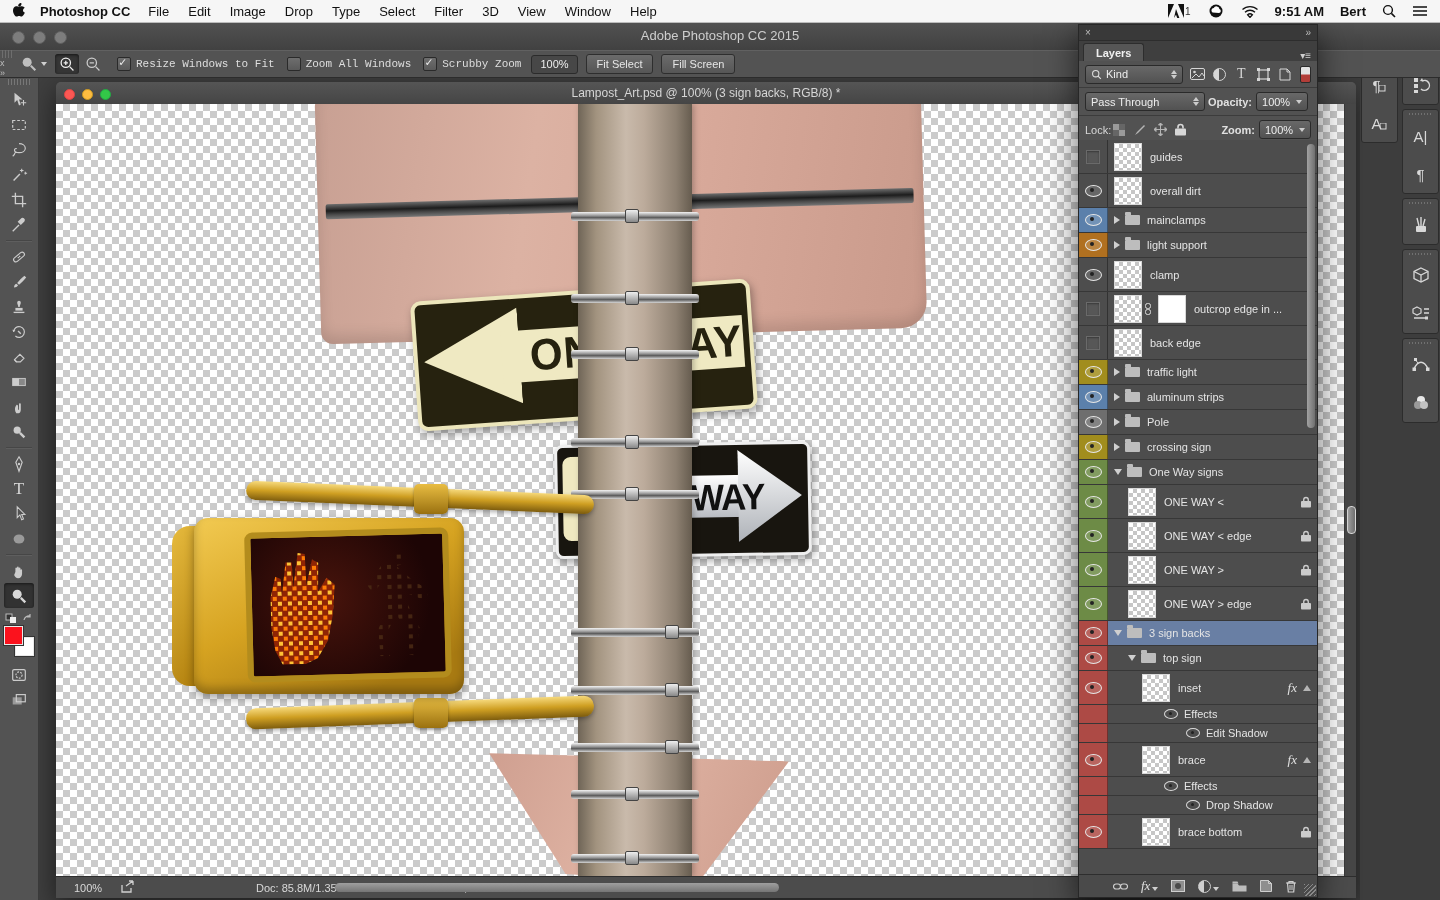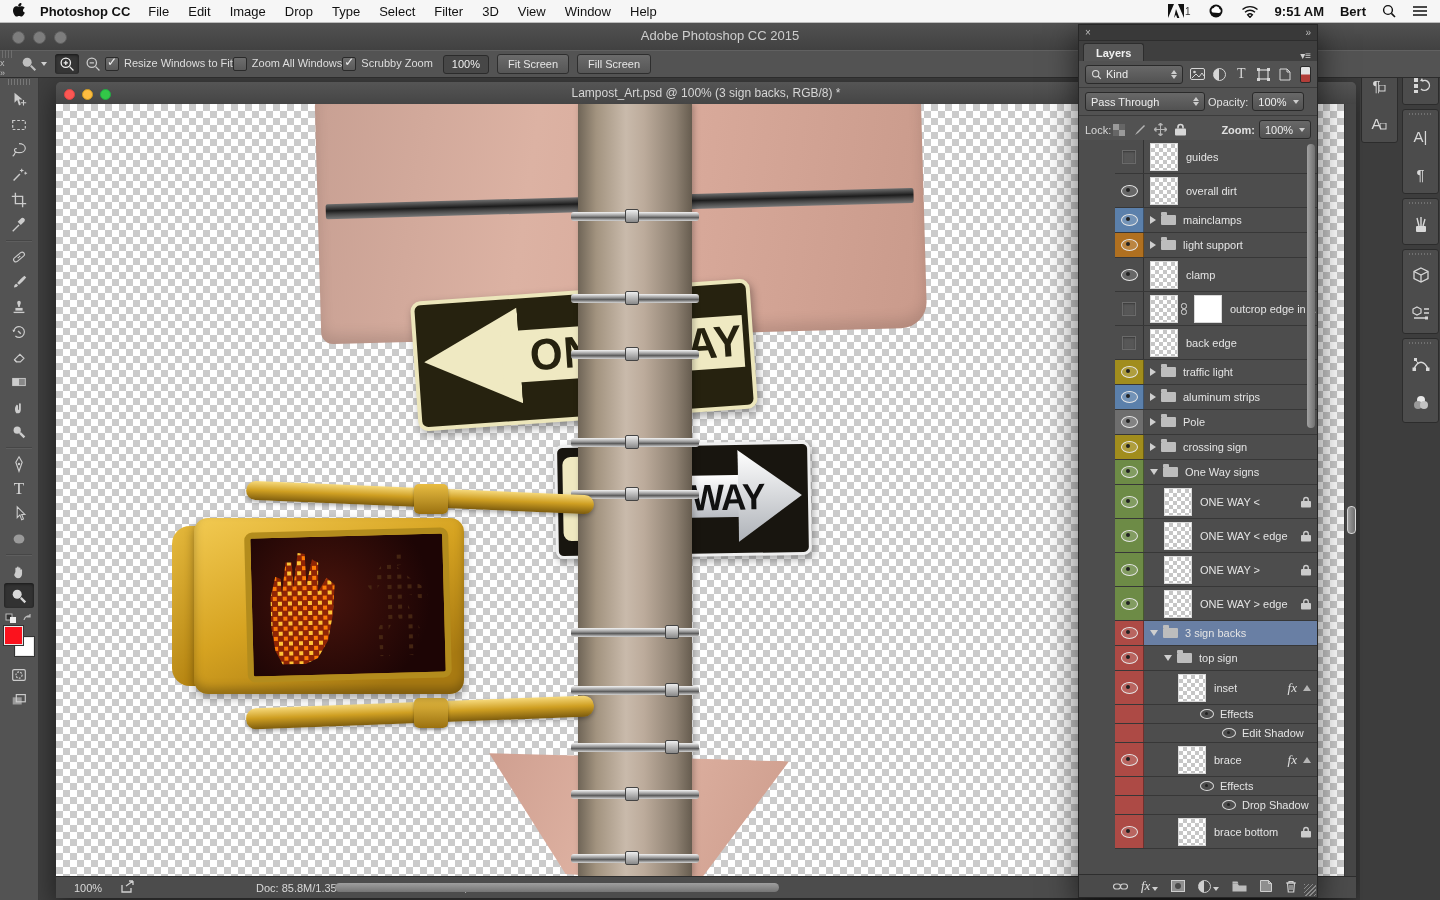--- a/index.html
+++ b/index.html
@@ -25,21 +25,21 @@
     background:repeating-linear-gradient(90deg,#6e6e6e 0 1px,transparent 1px 3px);
     background-size:12px 3px;background-repeat:repeat-y;background-position:0 2px;height:8px;}
   .tinymarks{color:#bdbdbd;font-size:9px;margin-right:4px;letter-spacing:1px;}
   .toolchip{display:flex;align-items:center;margin:0 6px 0 4px;}
   .obtn{height:18px;border-radius:3px;border:1px solid #2e2e2e;background:linear-gradient(#6b6b6b,#565656);
     display:flex;align-items:center;justify-content:center;padding:0 10px;margin-left:8px;color:#e6e6e6;}
   .ofield{height:17px;border-radius:3px;border:1px solid #2b2b2b;background:#474747;
     display:flex;align-items:center;padding:0 8px;margin-left:10px;color:#eee;}
   .zslot{width:24px;height:20px;border-radius:3px;display:flex;align-items:center;justify-content:center;margin-left:2px;}
   .zslot.sel{background:#353535;box-shadow:inset 0 1px 3px rgba(0,0,0,.6);}
-  .cbx{display:flex;}
+  .cbx{display:flex;align-items:center;margin-left:12px;font-family:Liberation Mono, monospace;}
   .cbx .box{width:12px;height:12px;border:1px solid #2a2a2a;border-radius:2px;
     background:linear-gradient(#6e6e6e,#5a5a5a);margin-right:5px;position:relative;}
   .cbx .box.on::after{content:"✓";position:absolute;left:1px;top:-3px;color:#f0f0f0;font-size:12px;}
   
   #toolbar{position:absolute;left:0;top:76px;width:38px;bottom:0;background:#535353;
     border-right:1px solid #3a3a3a;z-index:8;display:flex;flex-direction:column;align-items:center;}
   #toolbar .grip{width:22px;height:6px;margin:3px 0 2px;
     background:repeating-linear-gradient(90deg,#777 0 1px,transparent 1px 3px);}
   .tool{width:30px;height:25px;display:flex;align-items:center;justify-content:center;border-radius:3px;}
   .tool.sel{background:#323232;box-shadow:inset 0 1px 3px rgba(0,0,0,.55);}
@@ -148,21 +148,21 @@
   .updn .u{border-bottom:4px solid #ccc;}
   .updn .d{border-top:4px solid #ccc;}
   .ficon{margin-left:7px;display:flex;align-items:center;justify-content:center;width:16px;height:14px;color:#d6d6d6;}
   #fswitch{margin-left:7px;width:10px;height:15px;border:1px solid #2a2a2a;border-radius:2px;
     background:linear-gradient(#e3e3e3 49%,#b23d38 51%);}
   #lp-blend{height:27px;background:#525252;}
   #lp-lock{height:27px;background:#525252;}
   .locklbl{color:#d8d8d8;margin-right:2px;}
   .lockico{margin-right:8px;display:flex;align-items:center;}
   
-  #lp-list{position:absolute;left:0;right:0;top:115px;bottom:22px;overflow:hidden;background:#4d4d4d;padding-left:36px;}
+  #lp-list{position:absolute;left:0;right:0;top:115px;bottom:22px;overflow:hidden;background:#4d4d4d;}
   .lrow{display:flex;align-items:stretch;border-bottom:1px solid rgba(0,0,0,.28);}
   .lrow .eyecell{width:28px;flex:none;display:flex;align-items:center;justify-content:center;
     border-right:1px solid rgba(0,0,0,.35);}
   .lrow .lbody{flex:1;display:flex;align-items:center;padding-left:6px;min-width:0;}
   .rt{height:33px;} .rg{height:24px;} .rs{height:18px;}
   .c-blue .eyecell{background:#5b80ab;} .c-orange .eyecell{background:#b07020;}
   .c-olive .eyecell{background:#a18d1d;} .c-gray .eyecell{background:#6e6e6e;}
   .c-green .eyecell{background:#6d8b46;} .c-red .eyecell{background:#ad4a45;}
   .sel .lbody{background:#697fa4;}
   .ind1 .lbody{padding-left:20px;} .ind2 .lbody{padding-left:34px;}
@@ -303,21 +303,21 @@
     <span>Zoom All Windows</span>
   </div>
   <div class="cbx">
     <span class="box on"></span>
     <span>Scrubby Zoom</span>
   </div>
   <div class="ofield">
     <span>100%</span>
   </div>
   <div class="obtn">
-    <span>Fit Screen</span>
+    <span>Fit Select</span>
   </div>
   <div class="obtn">
     <span>Fill Screen</span>
   </div>
 </div>
 
 <div id="demo-dd">
   <span>Demo</span>
   <span class="updn">
       <i class="u"></i>
@@ -681,21 +681,21 @@
     <span id="fswitch"></span>
   </div>
   <div class="lp-row" id="lp-blend">
     <div class="dd" style="width:108px;">
       <span>Pass Through</span>
       <span class="updn">
           <i class="u"></i>
           <i class="d"></i>
         </span>
     </div>
-    <span style="margin-left:3px;font-weight:normal;">Opacity:</span>
+    <span style="margin-left:3px;font-weight:bold;">Opacity:</span>
     <div class="dd" style="width:40px;margin-left:4px;">
       <span>100%</span>
       <span class="updn">
           <i class="d"></i>
         </span>
     </div>
   </div>
   <div class="lp-row" id="lp-lock">
     <span class="locklbl">Lock:</span>
     <span class="lockico">

